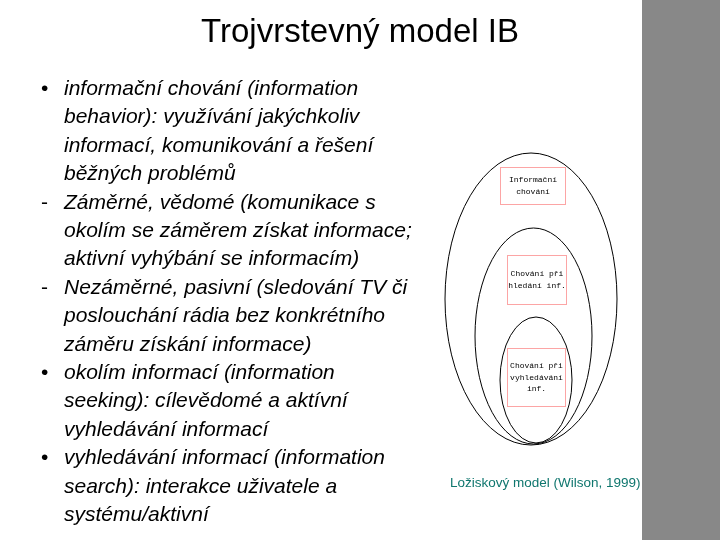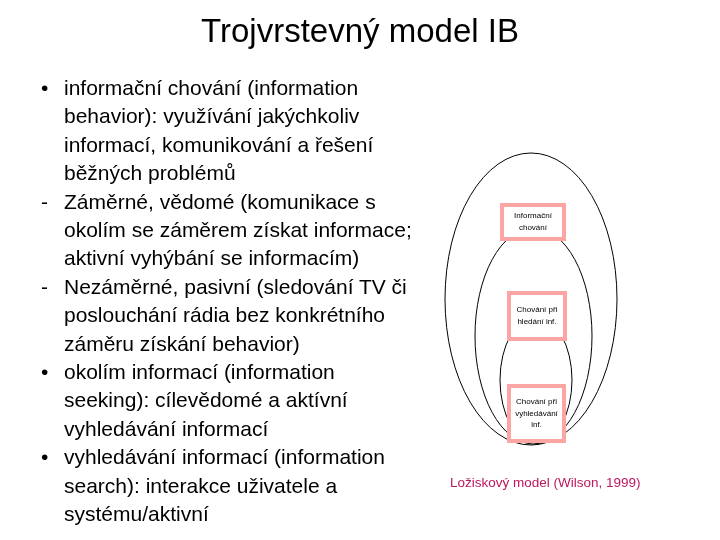--- a/index.html
+++ b/index.html
@@ -2,21 +2,21 @@
 <html><head>
 <meta charset="utf-8">
 <style>
   html, body {
     margin: 0;
     padding: 0;
     background: #888;
   }
   .slide {
     position: relative;
-    width: 720px;
+    width: 642px;
     height: 540px;
     background: #ffffff;
     overflow: hidden;
     font-family: "Liberation Sans", sans-serif;
     color: #000000;
   }
   .slide-title {
     position: absolute;
     top: 10px;
     left: 0;
@@ -43,60 +43,60 @@
   .bullet-item .marker {
     flex: 0 0 26px;
     width: 26px;
     text-align: left;
     padding-left: 3px;
     box-sizing: border-box;
   }
   .bullet-item .item-text {
     flex: 1 1 auto;
     white-space: pre-line;
+    font-style: italic;
   }
   .diagram {
     position: absolute;
     left: 440px;
     top: 145px;
     width: 220px;
     height: 312px;
   }
   .diagram svg {
     position: absolute;
     left: 0;
     top: 0;
   }
   .layer-box {
     position: absolute;
     box-sizing: border-box;
     background: #ffffff;
-    border: 4px solid #fca5a5;
+    border: 1px solid #fca5a5;
     display: flex;
     align-items: center;
     justify-content: center;
     text-align: center;
-    font-family: Liberation Sans, sans-serif;
+    font-family: Liberation Mono, monospace;
     font-size: 8px;
     line-height: 1.45;
     white-space: pre-line;
     color: #000000;
-    margin-top: 36px;
   }
   .layer-box.box-1 { left: 60px; top: 22px;  width: 66px; height: 38px; }
   .layer-box.box-2 { left: 67px; top: 110px; width: 60px; height: 50px; }
   .layer-box.box-3 { left: 67px; top: 203px; width: 59px; height: 59px; }
   .diagram-caption {
     position: absolute;
     left: 450px;
     top: 474px;
     width: 220px;
     font-size: 13.5px;
     line-height: 1.3;
-    color: #be185d;
+    color: #0f766e;
   }
 </style>
 </head>
 <body>
 
 <div class="slide">
 
   <h1 class="slide-title">Trojvrstevný model IB</h1>
 
   <div class="bullet-list">
@@ -110,21 +110,21 @@
     <div class="bullet-item">
       <span class="marker">-</span>
       <span class="item-text">Záměrné, vědomé (komunikace s
 okolím se záměrem získat informace;
 aktivní vyhýbání se informacím)</span>
     </div>
     <div class="bullet-item">
       <span class="marker">-</span>
       <span class="item-text">Nezáměrné, pasivní (sledování TV či
 poslouchání rádia bez konkrétního
-záměru získání behavior)</span>
+záměru získání informace)</span>
     </div>
     <div class="bullet-item">
       <span class="marker">•</span>
       <span class="item-text">okolím informací (information
 seeking): cílevědomé a aktívní
 vyhledávání informací</span>
     </div>
     <div class="bullet-item">
       <span class="marker">•</span>
       <span class="item-text">vyhledávání informací (information

